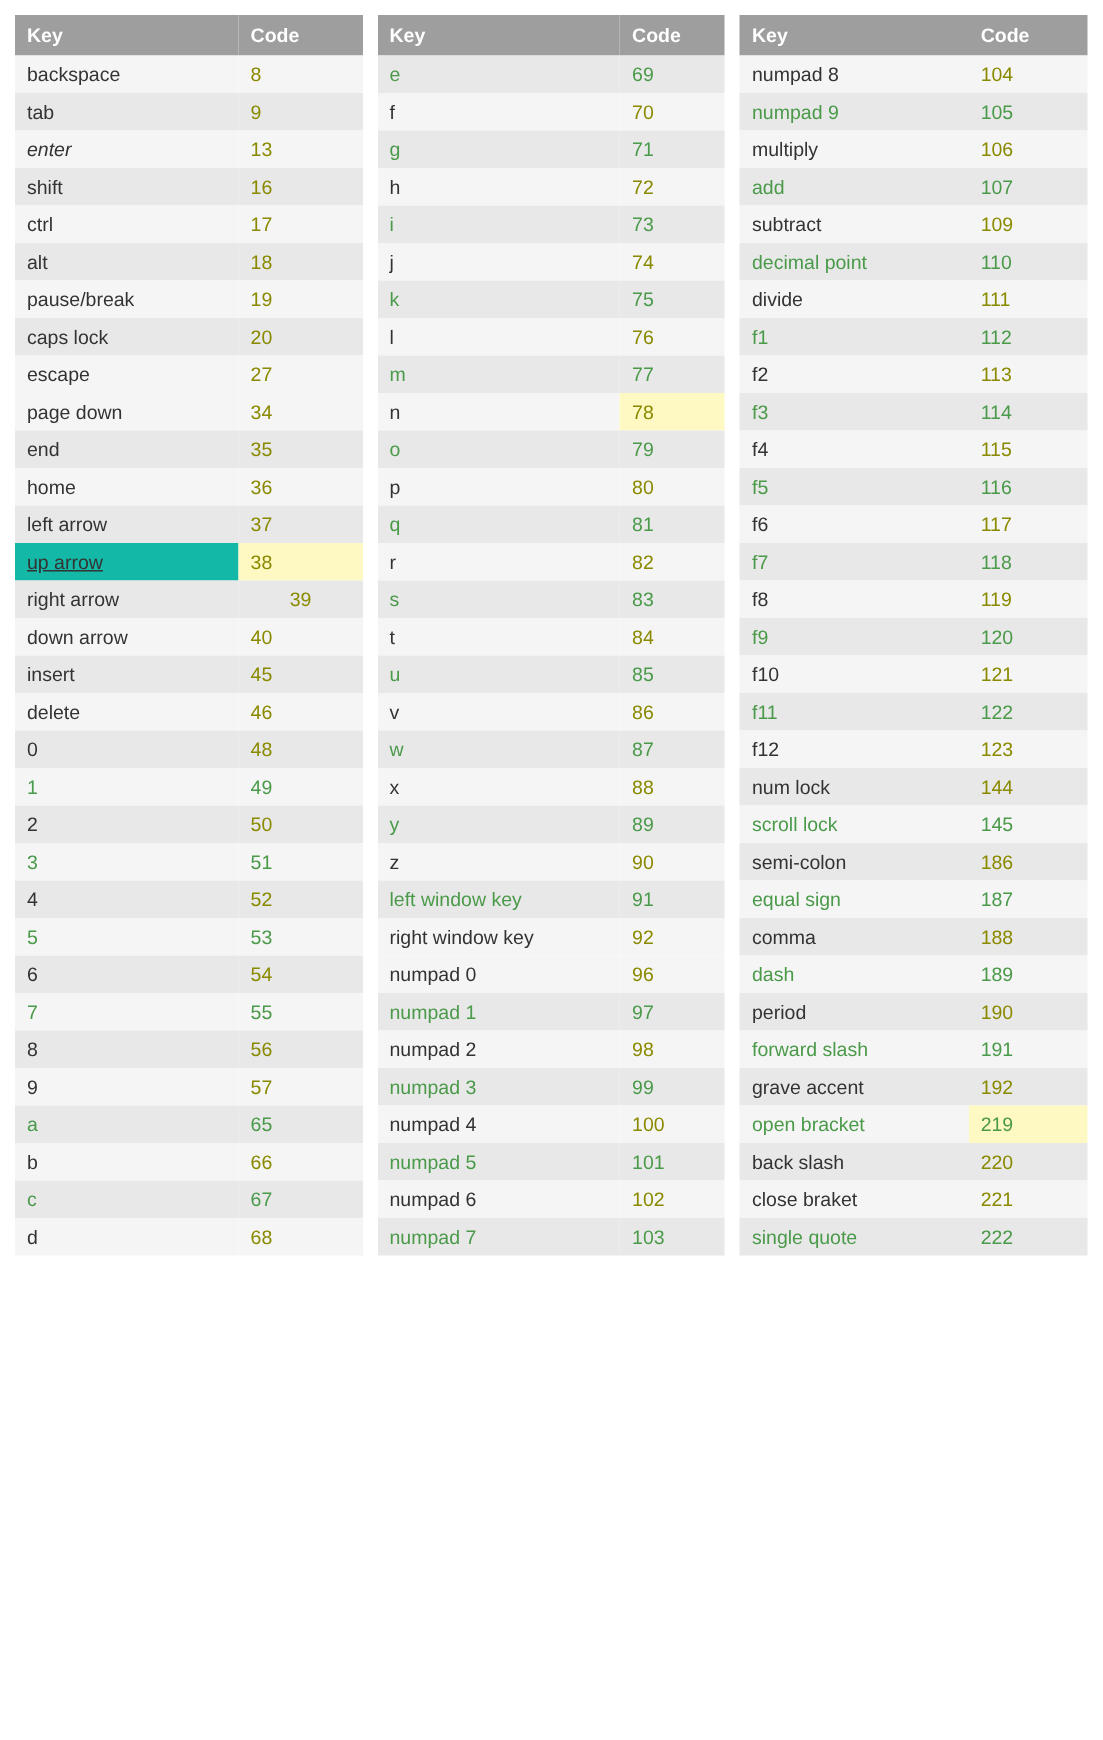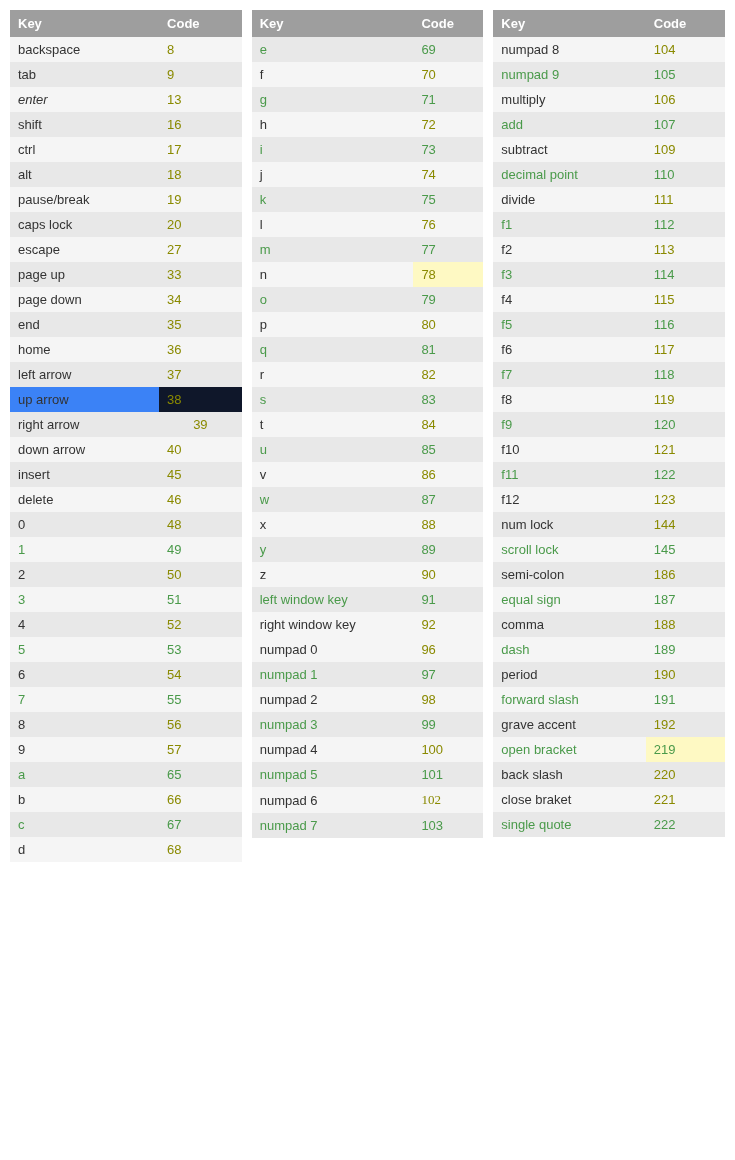--- a/index.html
+++ b/index.html
@@ -98,42 +98,38 @@
         </tr>
         <tr>
           <td class="key-name" style="background: rgb(232, 232, 232);">caps lock</td>
           <td class="key-code" style="background: rgb(232, 232, 232);">20</td>
         </tr>
         <tr>
           <td class="key-name" style="background: rgb(245, 245, 245);">escape</td>
           <td class="key-code" style="background: rgb(245, 245, 245);">27</td>
         </tr>
         <tr>
-          <td class="key-name" style="background: rgb(232, 232, 232);">page up</td>
-          <td class="key-code" style="background: rgb(232, 232, 232);">33</td>
-        </tr>
-        <tr>
           <td class="key-name" style="background: rgb(245, 245, 245);">page down</td>
           <td class="key-code" style="background: rgb(245, 245, 245);">34</td>
         </tr>
         <tr>
           <td class="key-name" style="background: rgb(232, 232, 232);">end</td>
           <td class="key-code" style="background: rgb(232, 232, 232);">35</td>
         </tr>
         <tr>
           <td class="key-name" style="background: rgb(245, 245, 245);">home</td>
           <td class="key-code" style="background: rgb(245, 245, 245);">36</td>
         </tr>
         <tr>
           <td class="key-name" style="background: rgb(232, 232, 232);">left arrow</td>
           <td class="key-code" style="background: rgb(232, 232, 232);">37</td>
         </tr>
         <tr>
-          <td class="key-name" style="background: #3b82f6;">up arrow</td>
-          <td class="key-code" style="background: #0f172a;">38</td>
+          <td class="key-name" style="background: #14b8a6; text-decoration: underline;">up arrow</td>
+          <td class="key-code" style="background: #fef9c3;">38</td>
         </tr>
         <tr>
           <td class="key-name" style="background: rgb(232, 232, 232);">right arrow</td>
           <td class="key-code" style="background: rgb(232, 232, 232); text-align: center;">39</td>
         </tr>
         <tr>
           <td class="key-name" style="background: rgb(245, 245, 245);">down arrow</td>
           <td class="key-code" style="background: rgb(245, 245, 245);">40</td>
         </tr>
         <tr>
@@ -325,21 +321,21 @@
         <tr>
           <td class="key-name" style="background: rgb(245, 245, 245);">numpad 4</td>
           <td class="key-code" style="background: rgb(245, 245, 245);">100</td>
         </tr>
         <tr>
           <td class="key-name highlight-key" style="background: rgb(232, 232, 232);">numpad 5</td>
           <td class="key-code" style="color: rgb(74, 154, 74); background: rgb(232, 232, 232);">101</td>
         </tr>
         <tr>
           <td class="key-name" style="background: rgb(245, 245, 245);">numpad 6</td>
-          <td class="key-code" style="background: rgb(245, 245, 245); font-family: Liberation Serif, serif;">102</td>
+          <td class="key-code" style="background: rgb(245, 245, 245);">102</td>
         </tr>
         <tr>
           <td class="key-name highlight-key" style="background: rgb(232, 232, 232);">numpad 7</td>
           <td class="key-code" style="color: rgb(74, 154, 74); background: rgb(232, 232, 232);">103</td>
         </tr>
       </tbody>
     </table>
     <table class="key-table">
       <thead>
         <tr>

